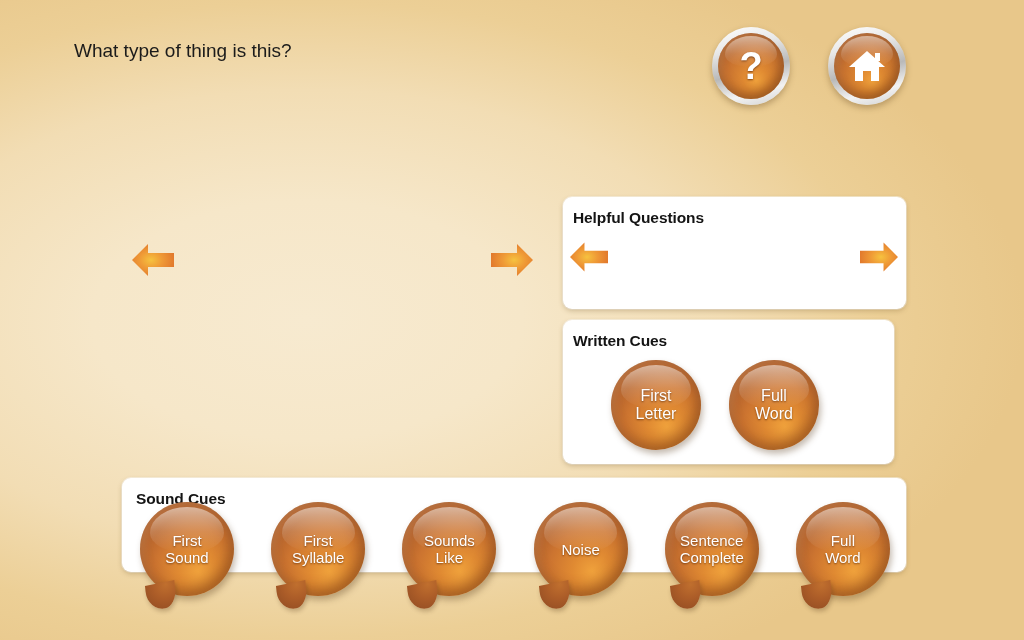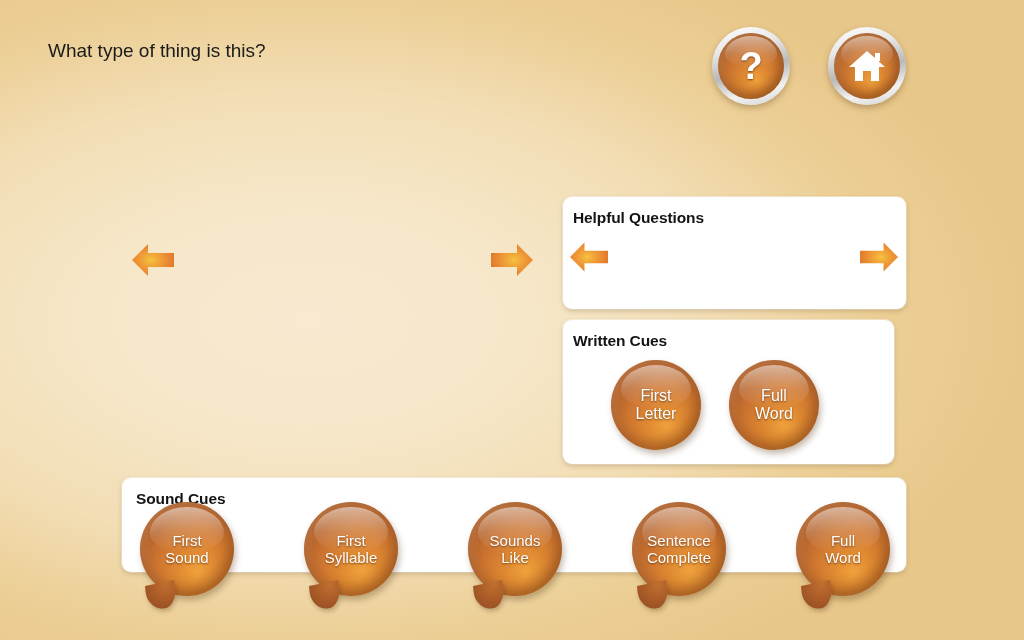--- a/index.html
+++ b/index.html
@@ -160,21 +160,21 @@
   #pic-prev-arrow { left: 130px; top: 239px; }
   #pic-next-arrow { left: 489px; top: 239px; }
 
   
   #questions-card { left: 563px; top: 197px; width: 343px; height: 112px; }
   #questions-title { left: 10px; top: 12px; font-size: 15.5px; }
   #q-prev-arrow { left: 568px; top: 238px; width: 42px; height: 38px; }
   #q-next-arrow { left: 858px; top: 238px; width: 42px; height: 38px; }
   #question-text {
     position: absolute;
-    left: 48px; top: 38px;
+    left: 74px; top: 38px;
     width: 230px;
     font-size: 19px;
     line-height: 25px;
     color: #1b1b1b;
   }
 
   
   #written-card { left: 563px; top: 320px; width: 331px; height: 144px; }
   #written-title { left: 10px; top: 12px; font-size: 15.5px; }
   #written-row {
@@ -395,20 +395,24 @@
         <span class="orb-label">First
 Syllable</span>
       </div>
 
       <div class="orb has-tail">
         <span class="tail"></span>
         <span class="orb-label">Sounds
 Like</span>
       </div>
 
+      <div class="orb has-tail">
+        <span class="tail"></span>
+        <span class="orb-label">Noise</span>
+      </div>
 
 
       <div class="orb has-tail">
         <span class="tail"></span>
         <span class="orb-label">Sentence
 Complete</span>
       </div>
 
       <div class="orb has-tail">
         <span class="tail"></span>

